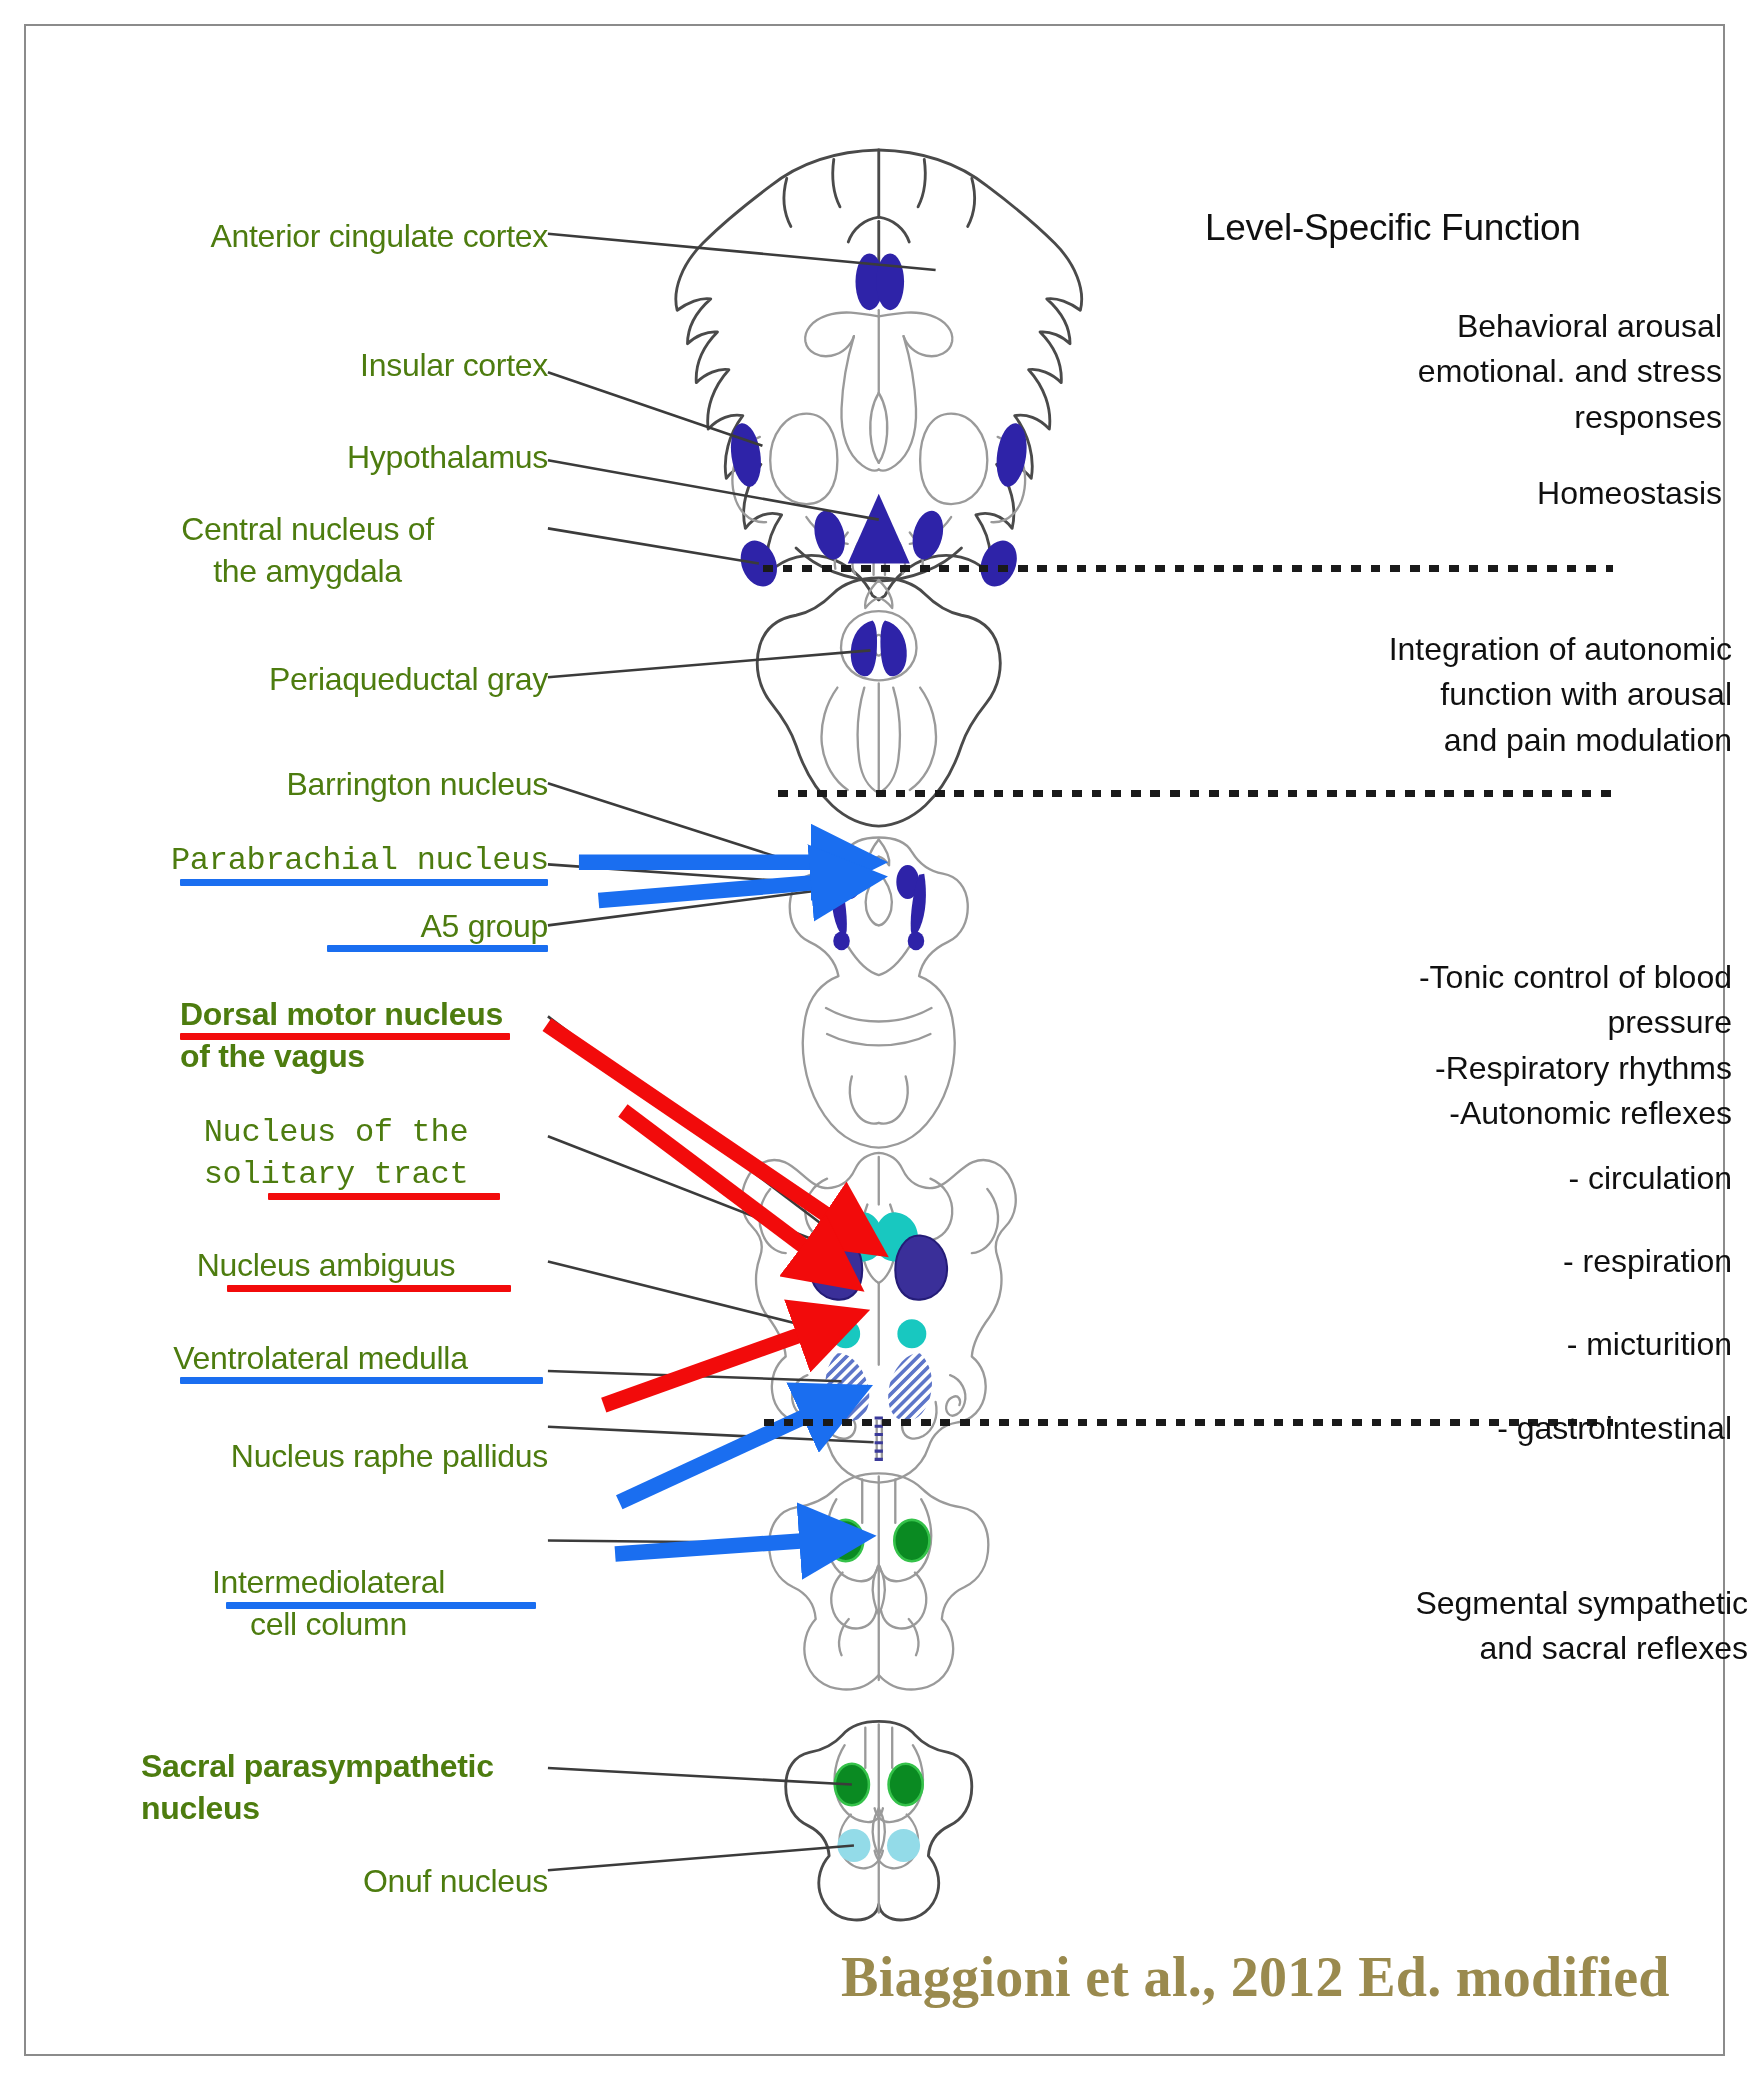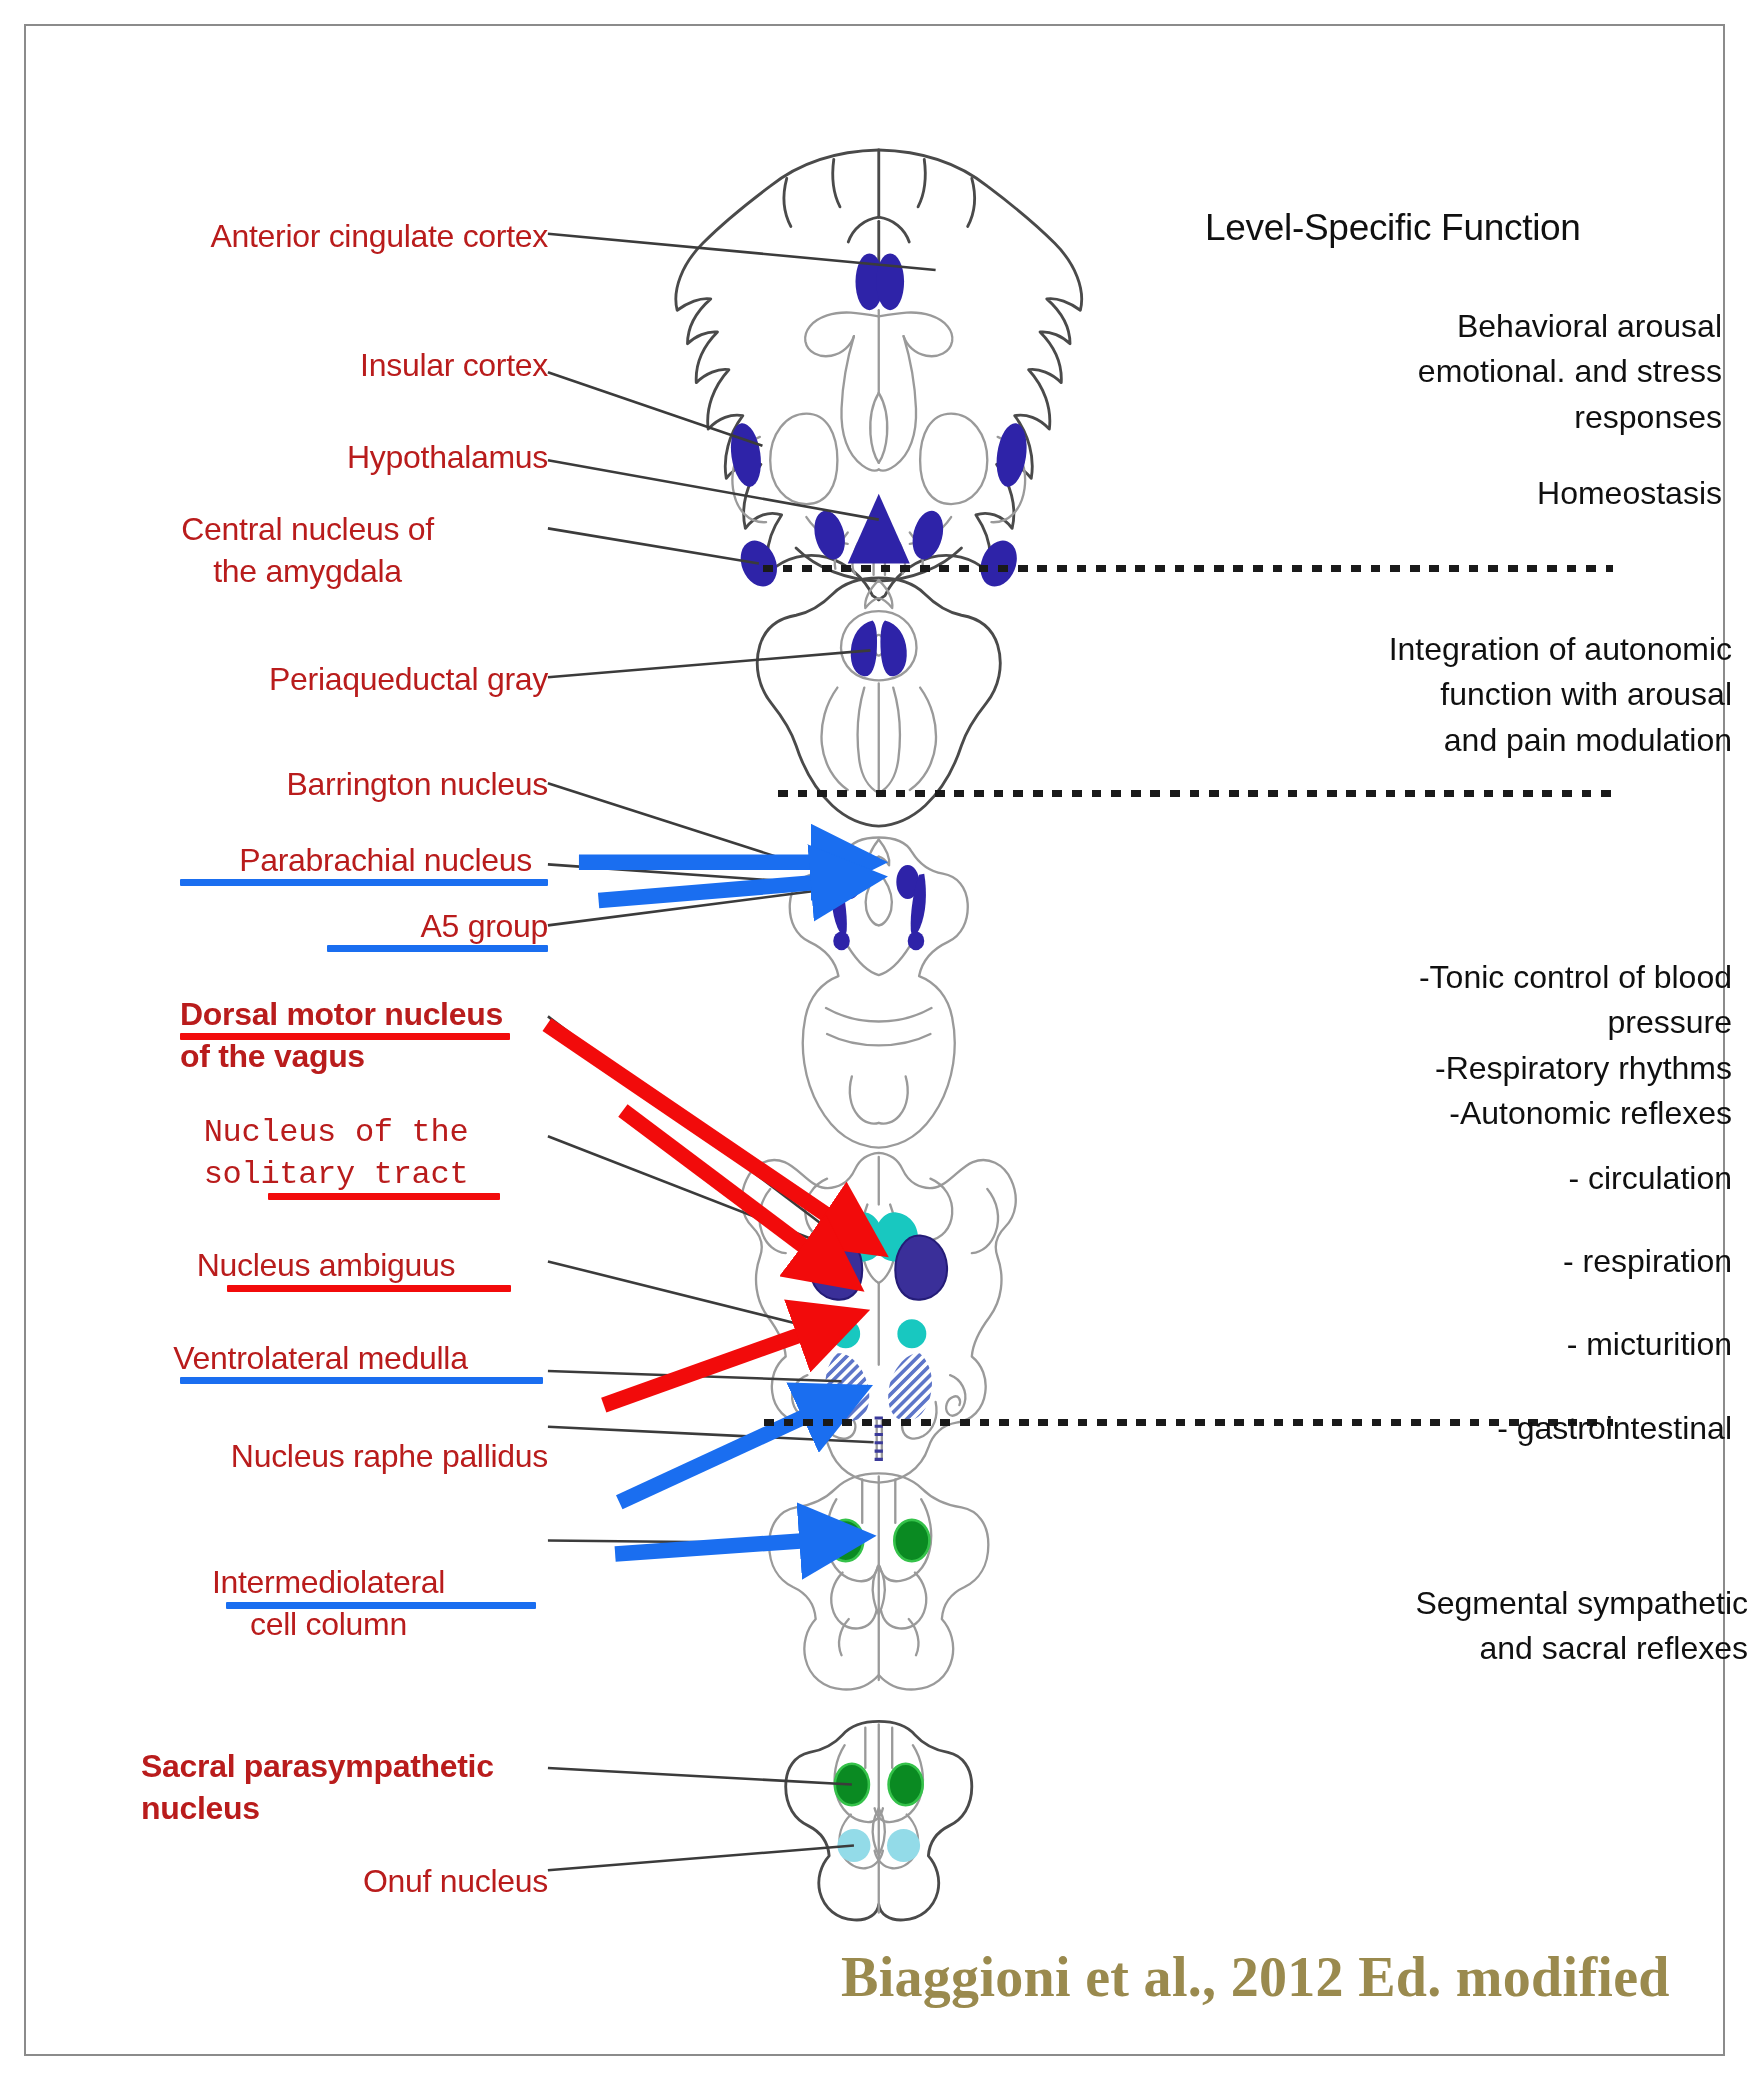--- a/index.html
+++ b/index.html
@@ -13,21 +13,21 @@
   #frame{
     position:absolute;
     left:24px;top:24px;
     width:1701px;height:2032px;
     border:2.6px solid #8b8b8b;
     box-sizing:border-box;
     background:#fff;
   }
   .lbl{
     position:absolute;
-    color:#b91c1c;
+    color:#4d7c0f;
     font-size:32px;
     line-height:1.30;
     letter-spacing:-0.3px;
     white-space:pre-line;
     font-family:"Liberation Sans", sans-serif;
   }
   .lbl.r{text-align:right;}
   .lbl.l{text-align:left;font-weight:bold;}
   .lbl.c{text-align:center;}
   .uline{
@@ -393,21 +393,21 @@
 
   <div class="lbl r" style="left:67px;top:437px;width:481px;">Hypothalamus</div>
 
   <div class="lbl c" style="left:67px;top:509px;width:481px;">Central nucleus of
 the amygdala</div>
 
   <div class="lbl r" style="left:67px;top:659px;width:481px;">Periaqueductal gray</div>
 
   <div class="lbl r" style="left:67px;top:764px;width:481px;">Barrington nucleus</div>
 
-  <div class="lbl r" style="left:51px;top:840px;width:481px;">Parabrachial nucleus</div>
+  <div class="lbl r" style="left:68px;top:840px;width:481px;font-family:Liberation Mono, monospace;">Parabrachial nucleus</div>
   <div class="uline" style="left:180px;top:879px;width:368px;background:#1a6ef0;"></div>
 
   <div class="lbl r" style="left:67px;top:906px;width:481px;">A5 group</div>
   <div class="uline" style="left:327px;top:945px;width:221px;background:#1a6ef0;"></div>
 
   <div class="lbl l" style="left:180px;top:994px;width:481px;">Dorsal motor nucleus
 of the vagus</div>
   <div class="uline" style="left:180px;top:1033px;width:330px;background:#f20b0b;"></div>
 
   <div class="lbl c" style="left:129px;top:1112px;width:414px;font-family:Liberation Mono, monospace;">Nucleus of the

